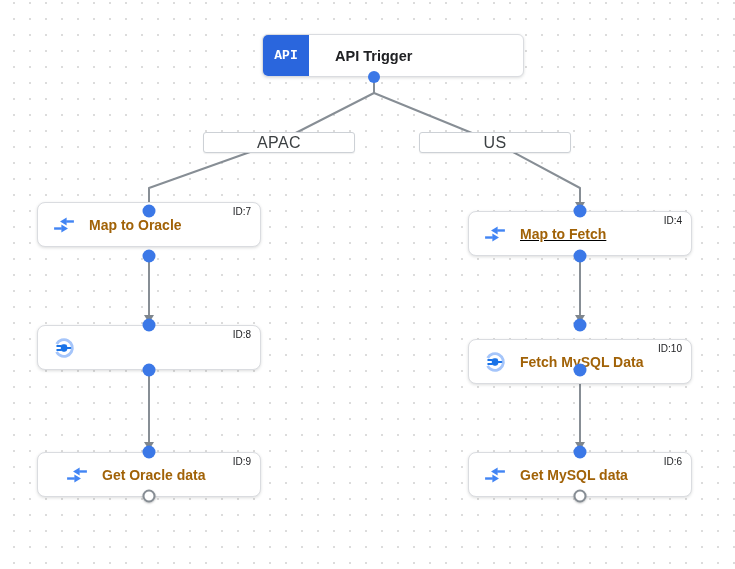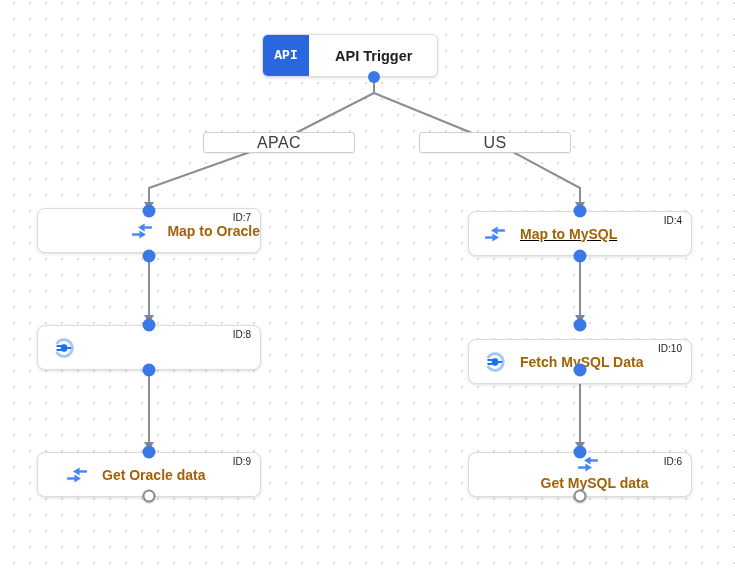--- a/index.html
+++ b/index.html
@@ -35,21 +35,21 @@
   .node {
     position: absolute;
     background: #ffffff;
     border: 1px solid #dadce0;
     border-radius: 8px;
     box-shadow: 0 1px 3px rgba(60,64,67,0.18);
     display: flex;
     align-items: center;
   }
   .node.trigger {
-    left: 262px; top: 34px; width: 176px; height: 43px;
+    left: 262px; top: 34px; width: 262px; height: 43px;
     border-radius: 6px;
     overflow: hidden;
   }
   .trigger-badge {
     width: 46px; height: 100%;
     background: #2a66dd;
     color: #ffffff;
     display: flex; align-items: center; justify-content: center;
     font-family: "Liberation Mono", monospace;
     font-weight: 700;
@@ -78,26 +78,26 @@
     padding-left: 14px;
     white-space: nowrap;
   }
   .node-id {
     position: absolute;
     top: 3px; right: 9px;
     font-size: 10px;
     color: #202124;
     font-weight: 400;
   }
-  .pos-l1 { left: 37px;  top: 208px; justify-content: flex-end; }
+  .pos-l1 { left: 37px;  top: 202px; }
   .pos-l2 { left: 37px;  top: 325px; }
   .pos-l3 { left: 37px;  top: 452px; padding-left: 28px; }
   .pos-r1 { left: 468px; top: 211px; text-decoration: underline; }
   .pos-r2 { left: 468px; top: 339px; }
-  .pos-r3 { left: 468px; top: 452px; flex-direction: column; }
+  .pos-r3 { left: 468px; top: 452px; }
 
   .edge-label {
     position: absolute;
     height: 21px;
     background: #ffffff;
     border: 1px solid #cdd1d6;
     border-radius: 3px;
     display: flex; align-items: center; justify-content: center;
     font-size: 16px;
     color: #3c4043;
@@ -192,21 +192,21 @@
   <div class="node task pos-r1">
     <span class="node-id">ID:4</span>
     <span class="icon">
       <svg viewBox="0 0 20 20" width="22" height="22">
         <path d="M1 13.2 H8" stroke="#4285f4" stroke-width="2.2" fill="none"></path>
         <polygon points="7.6,9.6 7.6,16.8 13.6,13.2" fill="#4285f4"></polygon>
         <path d="M19 6.8 H12" stroke="#4285f4" stroke-width="2.2" fill="none"></path>
         <polygon points="12.4,3.2 12.4,10.4 6.4,6.8" fill="#4285f4"></polygon>
       </svg>
     </span>
-    <span class="node-title">Map to MySQL</span>
+    <span class="node-title">Map to Fetch</span>
   </div>
 
   <div class="node task pos-r2">
     <span class="node-id">ID:10</span>
     <span class="icon">
       <svg viewBox="0 0 20 20" width="22" height="22">
         <circle cx="10" cy="10" r="7.6" fill="none" stroke="#a5c5fa" stroke-width="2.6" stroke-dasharray="40 7.8" transform="rotate(-151 10 10)"></circle>
         <rect x="7.1" y="6.7" width="5.8" height="6.6" rx="2.2" fill="#1a73e8"></rect>
         <path d="M7.2 8.2 H3.8 M7.2 11.8 H3.8 M12.9 10 H15.8" stroke="#1a73e8" stroke-width="1.7" fill="none" stroke-linecap="round"></path>
       </svg>

